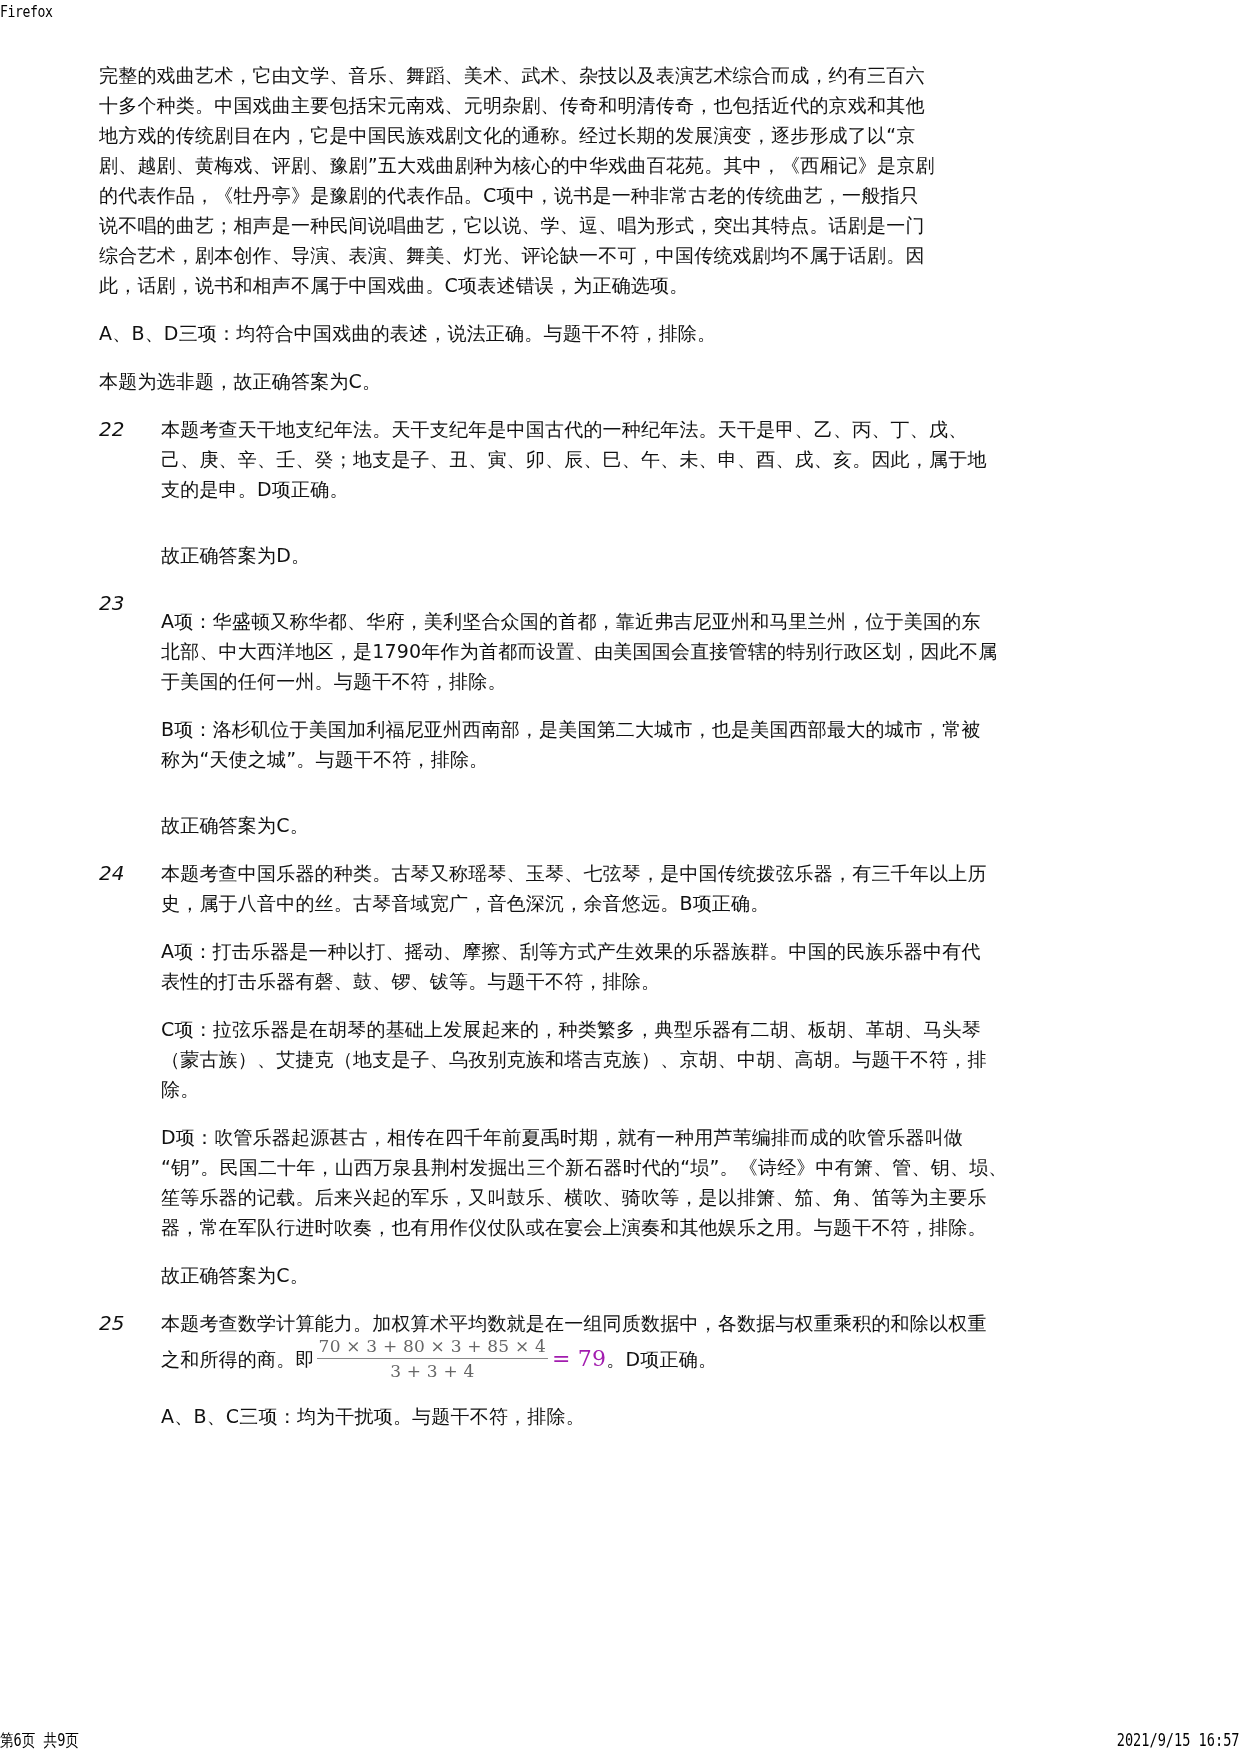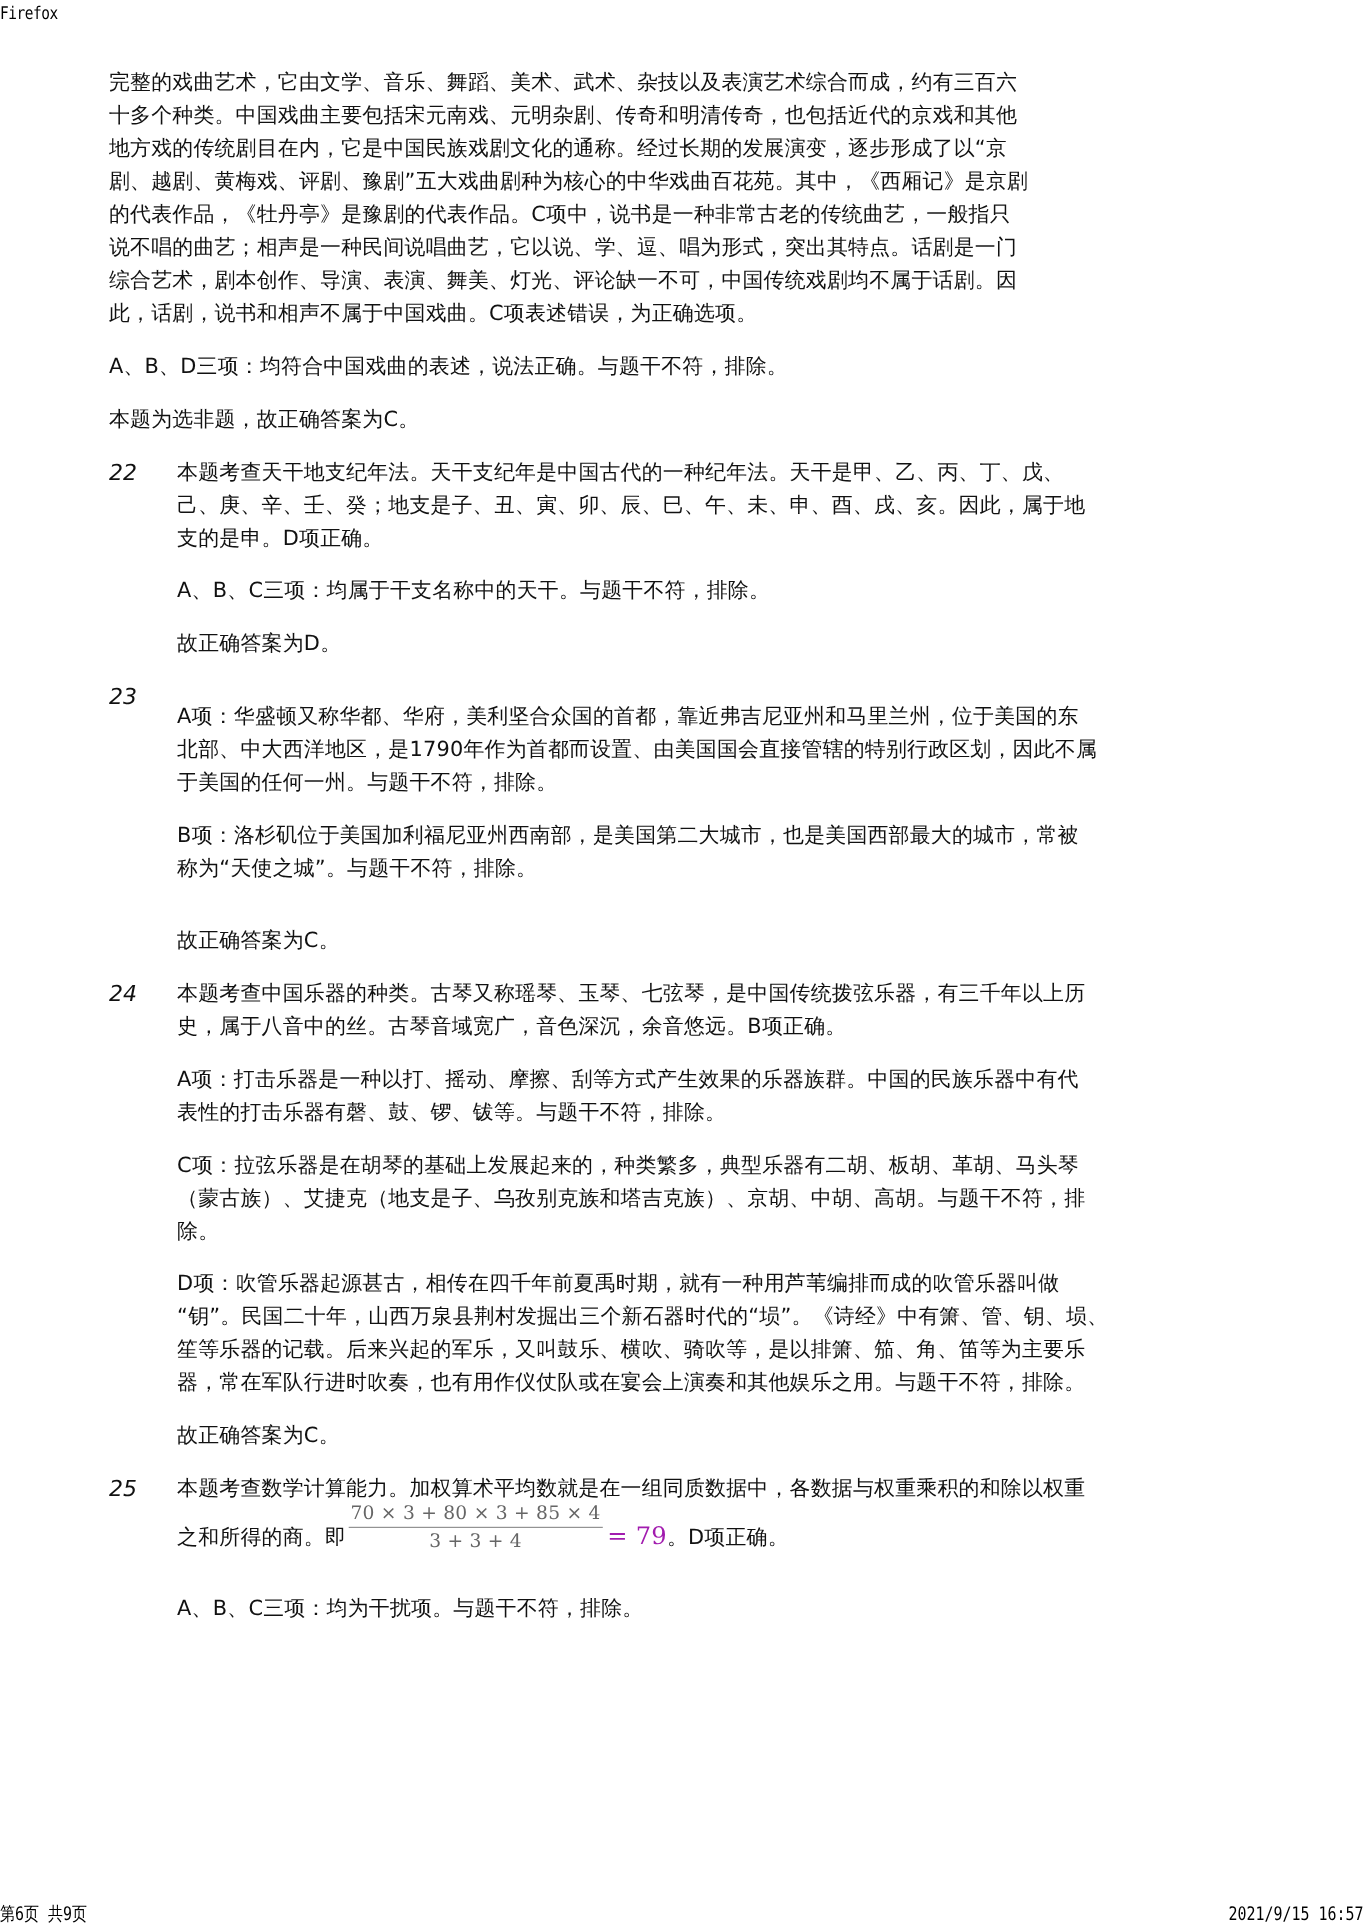--- a/index.html
+++ b/index.html
@@ -80,21 +80,21 @@
       white-space: nowrap;
     }
     .frac {
       display: inline-block;
       vertical-align: middle;
       text-align: center;
       font-family: "DejaVu Serif", "Liberation Serif", serif;
       color: #666;
       font-size: 17px;
       line-height: 20px;
-      margin: 0 4px 16px 2px;
+      margin: 0 4px 0 2px;
       position: relative;
       top: -2px;
     }
     .frac .num {
       display: block;
       padding: 0 2px 2px 2px;
       border-bottom: 1.5px solid #888;
     }
     .frac .den {
       display: block;
@@ -126,21 +126,20 @@
   <div class="gap"></div>
   <p class="para">本题为选非题，故正确答案为C。</p>
   <div class="gap"></div>
 
   <div class="item">
     <span class="item-num">22</span>
     <p class="para">本题考查天干地支纪年法。天干支纪年是中国古代的一种纪年法。天干是甲、乙、丙、丁、戊、
 己、庚、辛、壬、癸；地支是子、丑、寅、卯、辰、巳、午、未、申、酉、戌、亥。因此，属于地
 支的是申。D项正确。</p>
     <div class="gap"></div>
-    <p class="para">A、B、C三项：均属于干支名称中的天干。与题干不符，排除。</p>
     <div class="gap"></div>
     <p class="para">故正确答案为D。</p>
   </div>
   <div class="gap"></div>
 
   <div class="item">
     <span class="item-num">23</span>
     <div class="gap"></div>
     <p class="para">A项：华盛顿又称华都、华府，美利坚合众国的首都，靠近弗吉尼亚州和马里兰州，位于美国的东
 北部、中大西洋地区，是1790年作为首都而设置、由美国国会直接管辖的特别行政区划，因此不属

